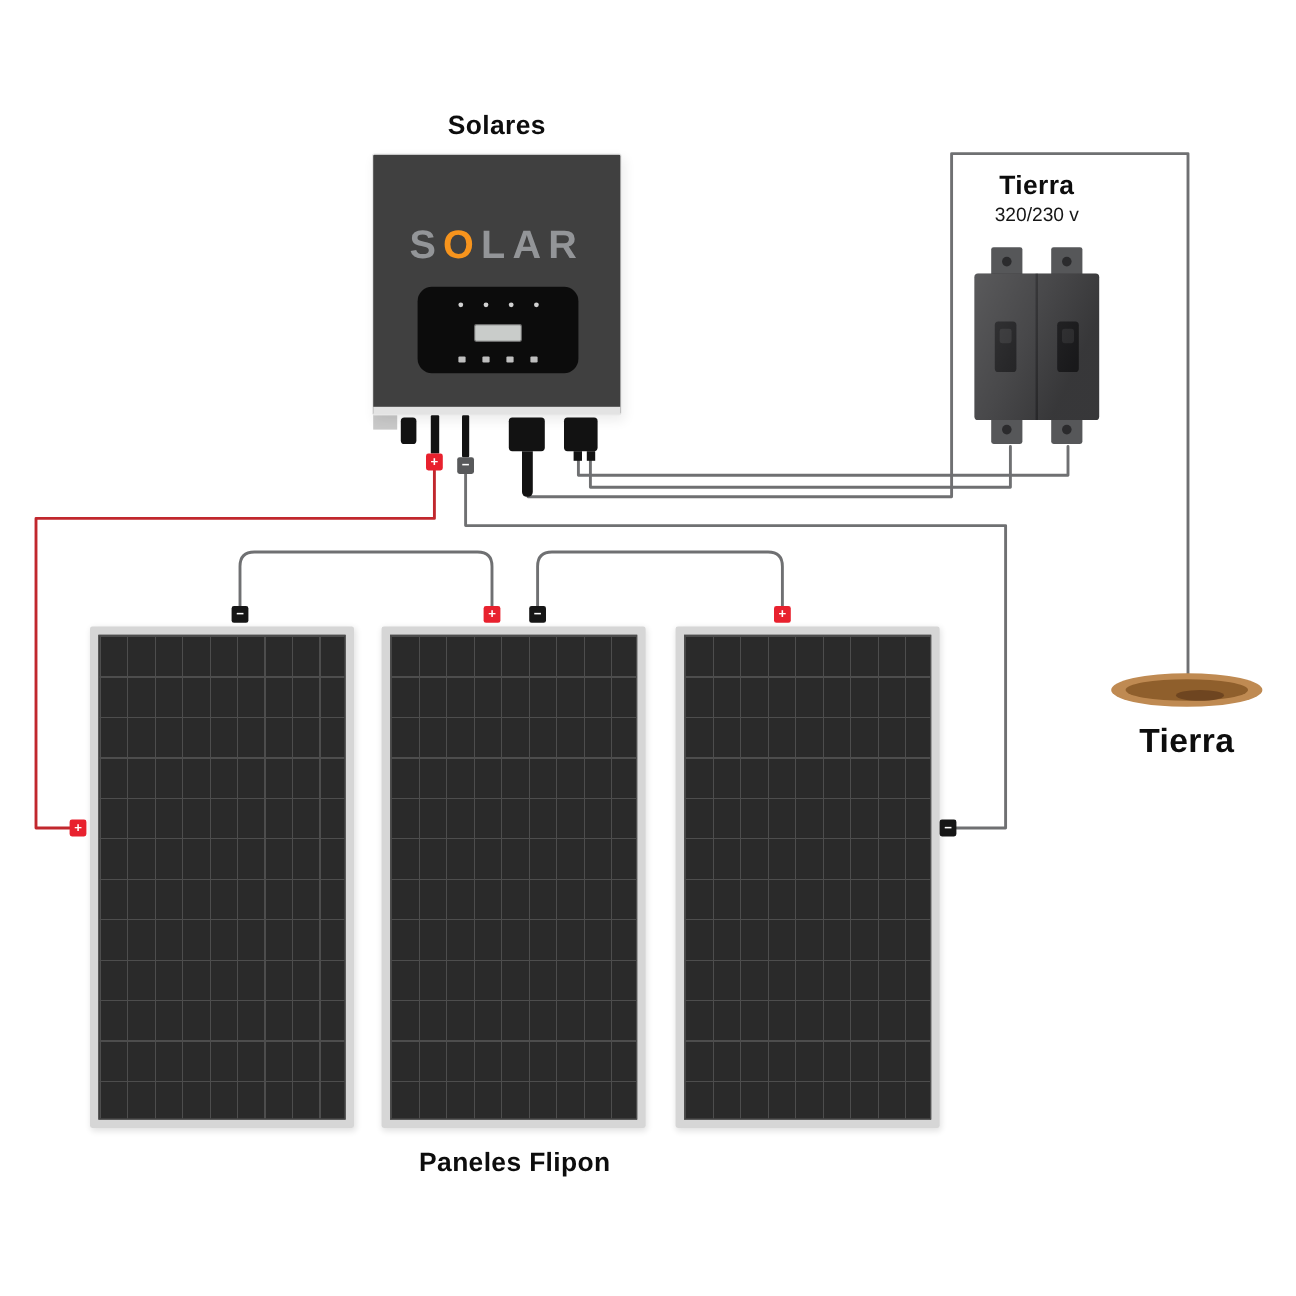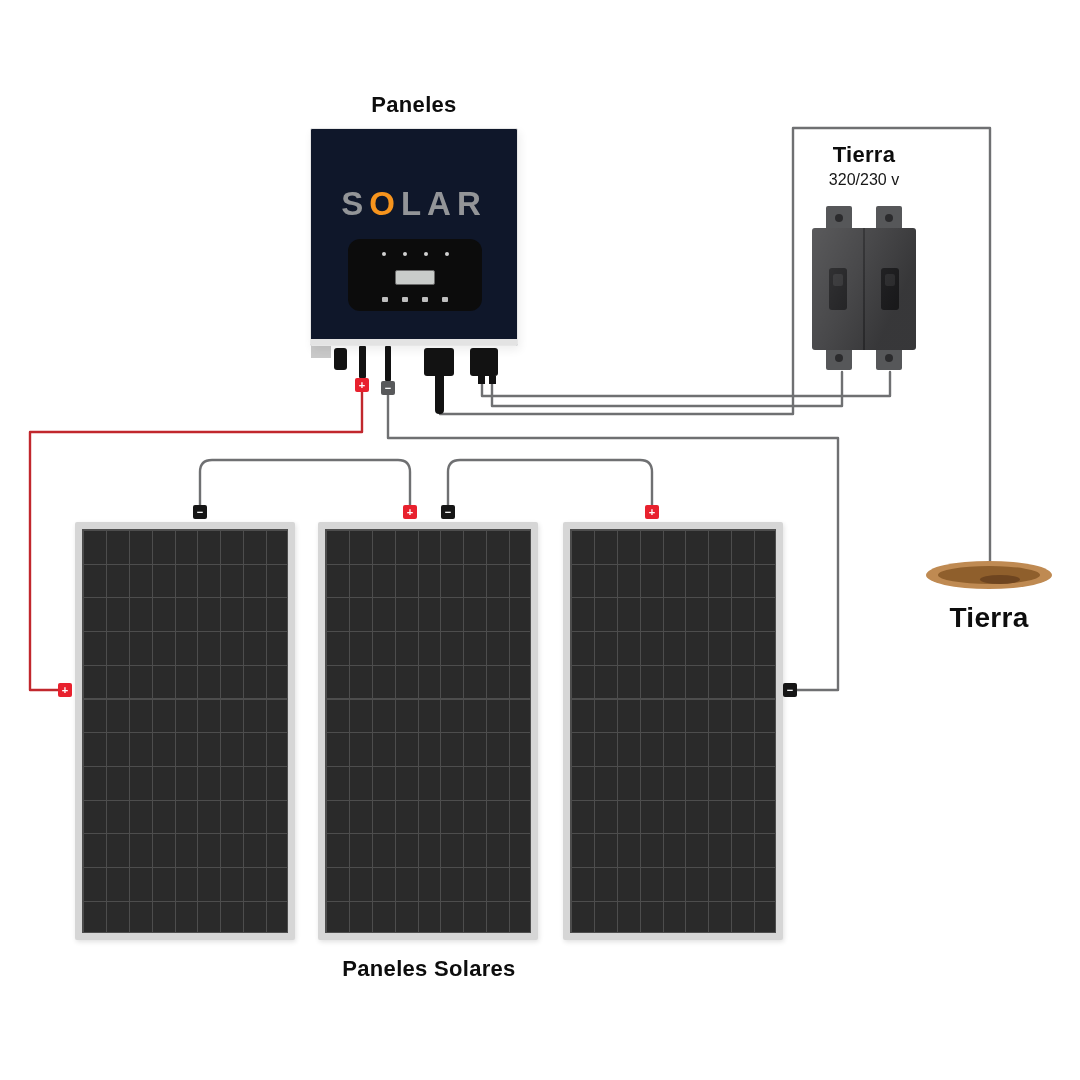--- a/index.html
+++ b/index.html
@@ -6,21 +6,21 @@
   body { background:#fff; font-family:"Liberation Sans", sans-serif; }
   .canvas { position:relative; width:1080px; height:1080px; background:#ffffff; overflow:hidden; }
   .label { position:absolute; text-align:center; font-weight:700; color:#0d0d0d; font-size:22px; letter-spacing:.3px; }
   .sublabel { position:absolute; text-align:center; font-weight:400; color:#161616; font-size:16px; }
 
   
   .wires { position:absolute; left:0; top:0; z-index:1; }
 
   
   .inverter { position:absolute; left:310px; top:128px; width:208px; height:218px;
-    background:#0f172a; border:1px solid #e7e7e7; border-radius:2px;
+    background:#404040; border:1px solid #e7e7e7; border-radius:2px;
     box-shadow:2px 4px 10px rgba(0,0,0,.07); z-index:2; }
   .inv-rim { position:absolute; left:0; bottom:0; width:100%; height:6px; background:#e3e3e3; }
   .logo { position:absolute; left:0; top:56px; width:100%; text-align:center;
     font-size:33px; font-weight:700; letter-spacing:6px; }
   .l-base { color:#939598; } .l-accent { color:#f7941d; }
   .display { position:absolute; left:37px; top:110px; width:134px; height:72px;
     background:#0c0c0c; border-radius:12px; }
   .leds { position:absolute; left:0; top:13px; width:100%; display:flex; justify-content:center; gap:17px; }
   .led { width:4px; height:4px; border-radius:50%; background:#d2d2d2; }
   .lcd { position:absolute; left:47px; top:31px; width:40px; height:15px;
@@ -76,21 +76,21 @@
   <svg class="wires" width="1080" height="1080" viewBox="0 0 1080 1080">
     <path d="M 362 392 L 362 432 L 30 432 L 30 690 L 58 690" fill="none" stroke="#c1272d" stroke-width="2.4" stroke-linejoin="round" stroke-linecap="round"></path>
     <path d="M 388 395 L 388 438 L 838 438 L 838 690 L 797 690" fill="none" stroke="#6f7072" stroke-width="2.4" stroke-linejoin="round" stroke-linecap="round"></path>
     <path d="M 200 505 L 200 472 Q 200 460 212 460 L 398 460 Q 410 460 410 472 L 410 505" fill="none" stroke="#6f7072" stroke-width="2.4" stroke-linecap="round"></path>
     <path d="M 448 505 L 448 472 Q 448 460 460 460 L 640 460 Q 652 460 652 472 L 652 505" fill="none" stroke="#6f7072" stroke-width="2.4" stroke-linecap="round"></path>
     <path d="M 482 380 L 482 396 L 890 396 L 890 372" fill="none" stroke="#6f7072" stroke-width="2.4" stroke-linejoin="round" stroke-linecap="round"></path>
     <path d="M 492 380 L 492 406 L 842 406 L 842 372" fill="none" stroke="#6f7072" stroke-width="2.4" stroke-linejoin="round" stroke-linecap="round"></path>
     <path d="M 440 414 L 793 414 L 793 128 L 990 128 L 990 572" fill="none" stroke="#6f7072" stroke-width="2.4" stroke-linejoin="round" stroke-linecap="round"></path>
   </svg>
 
-  <div class="label" style="left:314px; top:92px; width:200px;">Paneles</div>
+  <div class="label" style="left:314px; top:92px; width:200px;">Solares</div>
 
   <div class="inverter">
     <div class="logo"><span class="l-base">S</span><span class="l-accent">O</span><span class="l-base">LAR</span></div>
     <div class="display">
       <div class="leds">
         <div class="led"></div>
         <div class="led"></div>
         <div class="led"></div>
         <div class="led"></div>
       </div>
@@ -154,21 +154,21 @@
   <div class="panel p1">
       <div class="cells"></div>
     </div>
   <div class="panel p2">
       <div class="cells"></div>
     </div>
   <div class="panel p3">
       <div class="cells"></div>
     </div>
 
-  <div class="label" style="left:279px; top:956px; width:300px;">Paneles Solares</div>
+  <div class="label" style="left:279px; top:956px; width:300px;">Paneles Flipon</div>
 
   <div class="conn pos" style="left:58px; top:683px;">+</div>
   <div class="conn neg" style="left:193px; top:505px;">−</div>
   <div class="conn pos" style="left:403px; top:505px;">+</div>
   <div class="conn neg" style="left:441px; top:505px;">−</div>
   <div class="conn pos" style="left:645px; top:505px;">+</div>
   <div class="conn neg" style="left:783px; top:683px;">−</div>
 
 </div>
 

